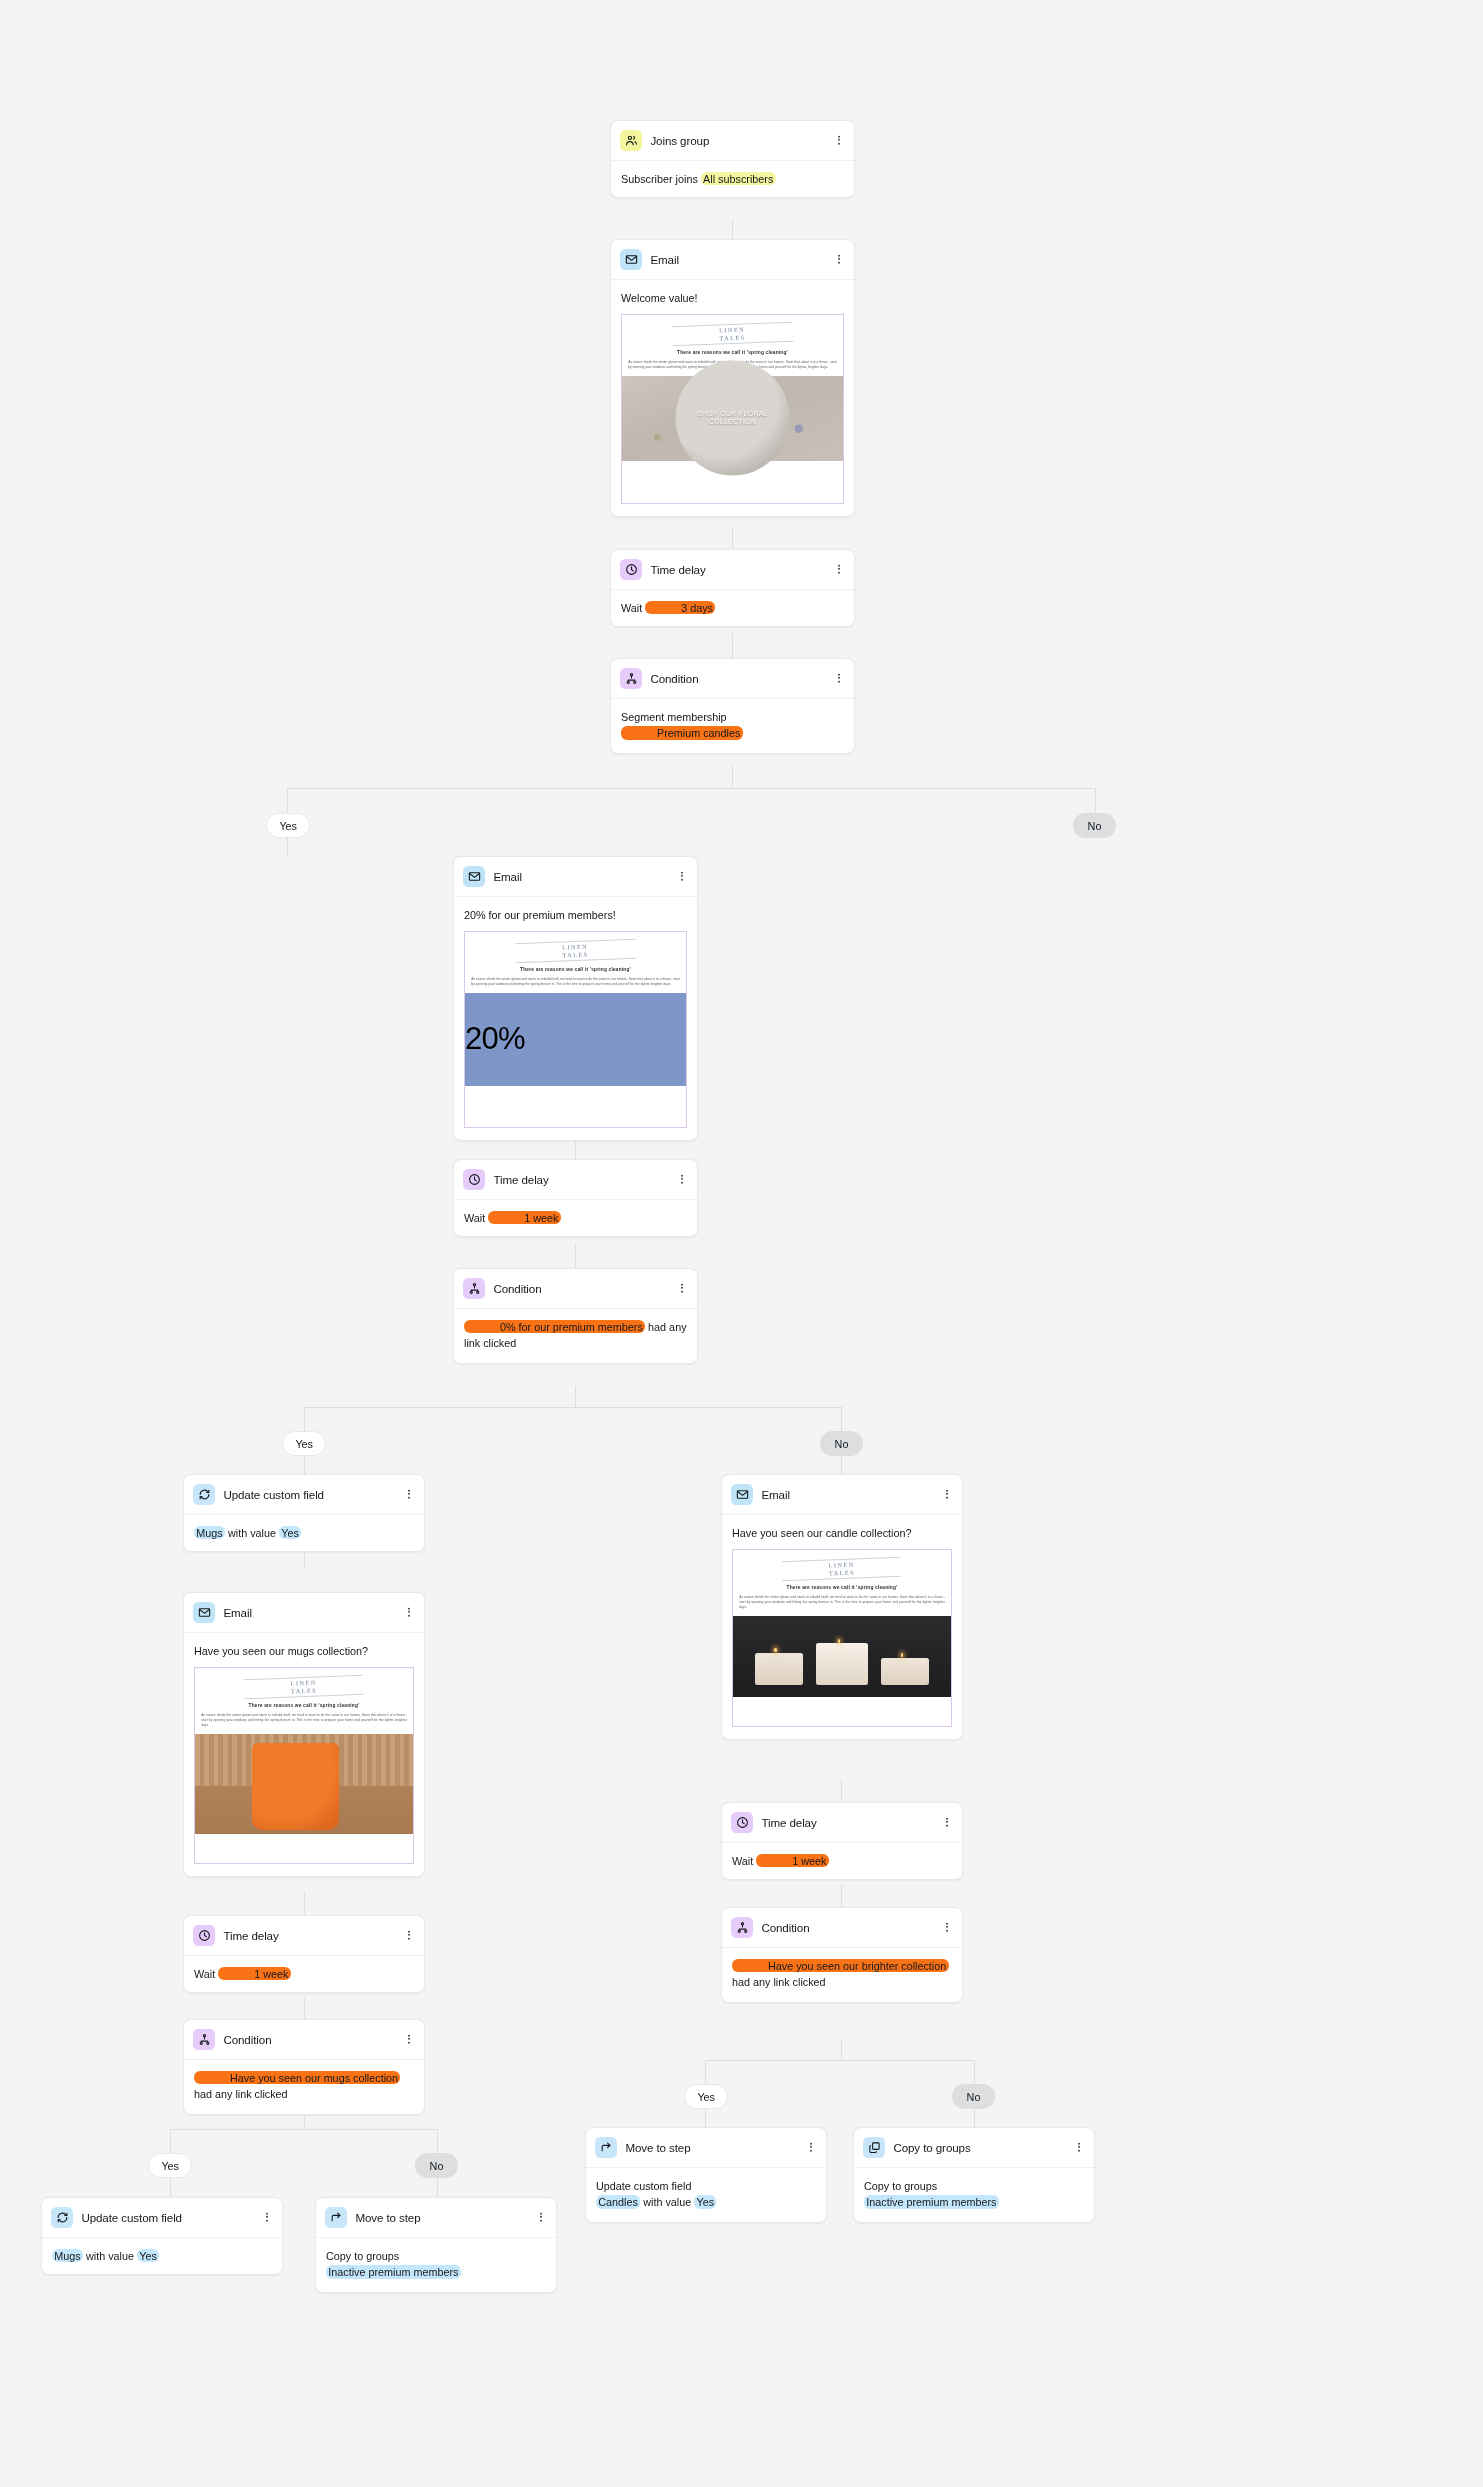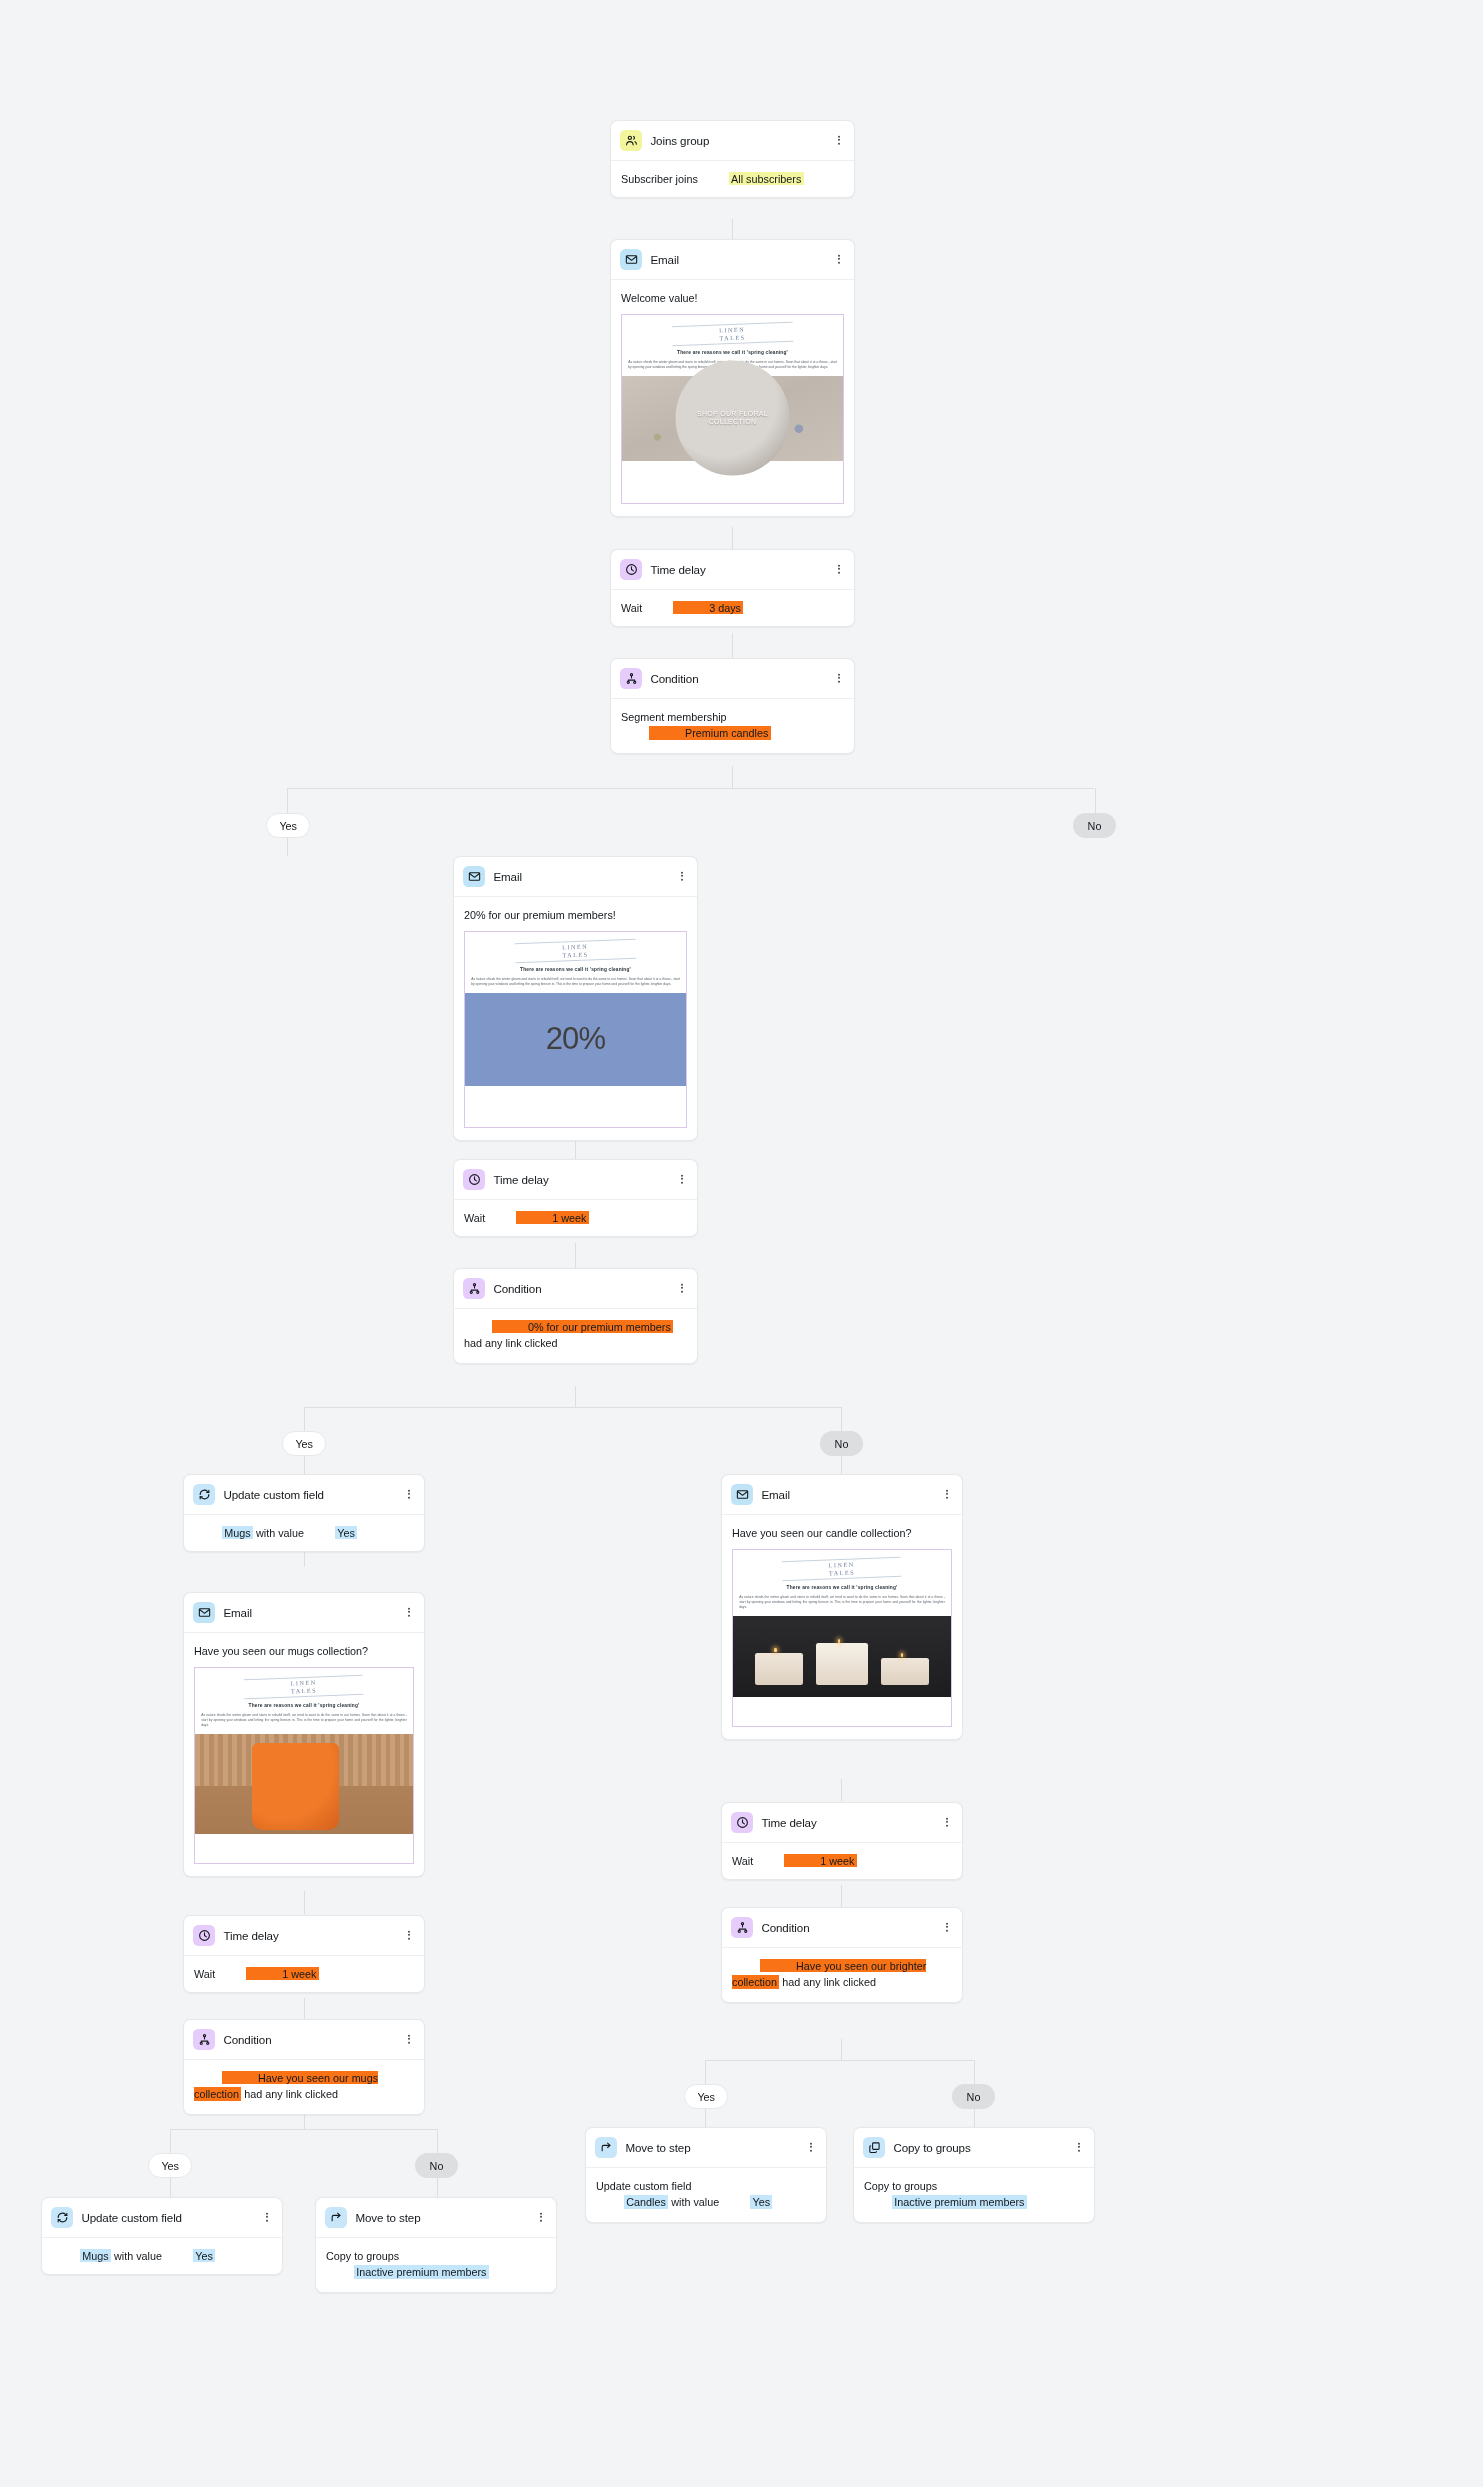--- a/index.html
+++ b/index.html
@@ -66,21 +66,21 @@
 
   .node-body {
     padding: 10px 10px 11.6px 10px;
     font-size: 10.8px;
     line-height: 1.5;
     color: #14181c;
   }
   .node-body.tight { padding-bottom: 10px; }
 
   
-  .hl { padding: 0.8px 2.3px; border-radius: 0; margin-left: 28px; }
+  .hl { padding: 0.8px 2.3px; border-radius: 6px; }
   .hl-yellow { background: #f3f69e; }
   .hl-purple { background: #f97316; padding-left: 36px; }
   .hl-blue   { background: #c3e6fb; }
 
   
   .mail-prev {
     margin-top: 8.5px;
     border: 0.8px solid #d9c8e8;
     background: #fff;
     overflow: hidden;
@@ -138,22 +138,22 @@
     text-align: center;
     color: #fff;
     font-size: 7px;
     line-height: 1.18;
     letter-spacing: 0.3px;
     text-shadow: 0 0.8px 1.5px rgba(0,0,0,.35);
     z-index: 2;
   }
   .hero-pct {
     background: #7f97c8;
-    display: flex; align-items: center; justify-content: center;
-    color: #404040;
+    display: flex; align-items: center; 
+    color: #000000;
     font-size: 31px;
     letter-spacing: -0.8px;
   }
   .hero-mug {
     background:
       linear-gradient(180deg,#b98a60 0%, #a87a52 100%);
     position: relative;
   }
   .hero-mug::before {
     content:"";

